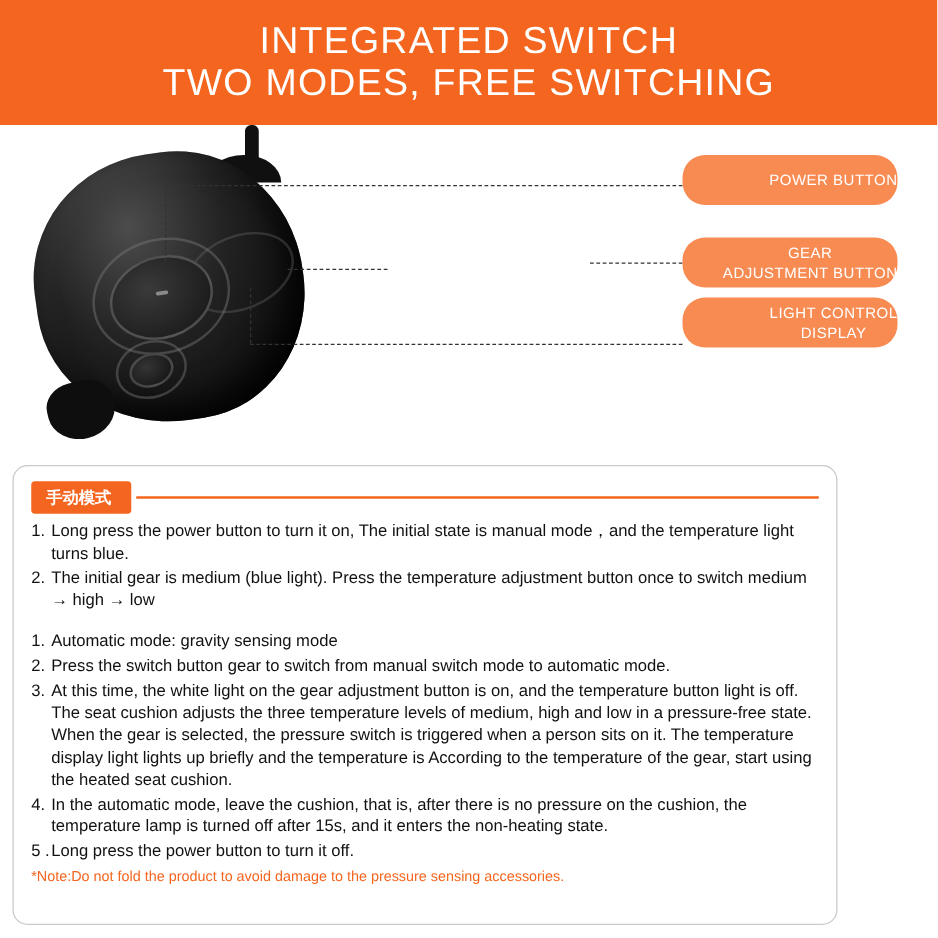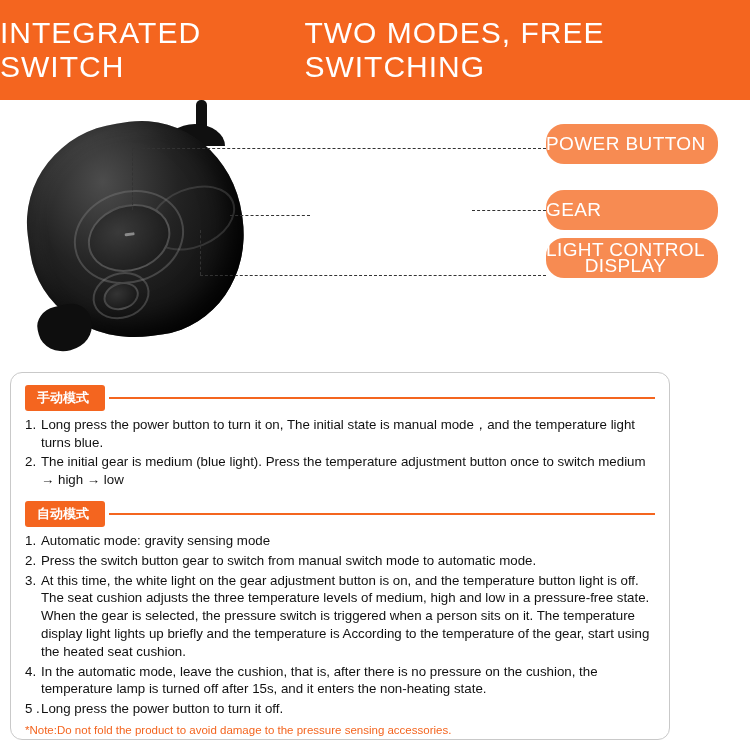--- a/index.html
+++ b/index.html
@@ -13,21 +13,21 @@
     position: relative;
   }
 
   
   .header {
     width: 750px;
     height: 100px;
     background: #f4651f;
     color: #ffffff;
     display: flex;
-    flex-direction: row;
+    flex-direction: column;
     align-items: center;
     justify-content: center;
     line-height: 1.12;
   }
   .header .line1 {
     font-size: 30px;
     letter-spacing: 1px;
     font-weight: 400;
   }
   .header .line2 {
@@ -167,23 +167,23 @@
   }
 
   
   .pill {
     position: absolute;
     background: #f78b52;
     color: #ffffff;
     border-radius: 18px;
     display: flex;
     align-items: center;
-    justify-content: flex-start;
+    justify-content: flex-end;
     text-align: center;
-    font-size: 19px;
+    font-size: 12px;
     letter-spacing: 0.4px;
     line-height: 16px;
     width: 172px;
     height: 40px;
     left: 546px;
   }
   .pill.p1 { top: 24px; }
   .pill.p2 { top: 90px; }
   .pill.p3 { top: 138px; }
   .pill span { display: block; }
@@ -277,20 +277,21 @@
   <div class="dash-h" style="left:200px; top:175px; width:346px;"></div>
   <div class="dash-v" style="left:200px; top:130px; height:45px;"></div>
 
 
   <div class="pill p1">
     <span>POWER BUTTON</span>
   </div>
   <div class="pill p2">
     <div>
       <span>GEAR</span>
+      <span>ADJUSTMENT BUTTON</span>
     </div>
   </div>
   <div class="pill p3">
     <div>
       <span>LIGHT CONTROL</span>
       <span>DISPLAY</span>
     </div>
   </div>
 </div>
 
@@ -306,24 +307,20 @@
       <span class="txt">Long press the power button to turn it on,  The initial state is manual mode，and the temperature light turns blue.</span>
     </li>
     <li>
       <span class="num">2.</span>
       <span class="txt">The initial gear is medium (blue light). Press the temperature adjustment button once to switch medium → high → low</span>
     </li>
   </ul>
 
   <div class="spacer-a"></div>
 
-  <div class="tab-row">
-    <div class="mode-tab">自动模式</div>
-    <div class="tab-rule"></div>
-  </div>
   <ul class="mode-list auto">
     <li>
       <span class="num">1.</span>
       <span class="txt">Automatic mode: gravity sensing mode</span>
     </li>
     <li>
       <span class="num">2.</span>
       <span class="txt">Press the switch button gear to switch from manual switch mode to automatic mode.</span>
     </li>
     <li>

